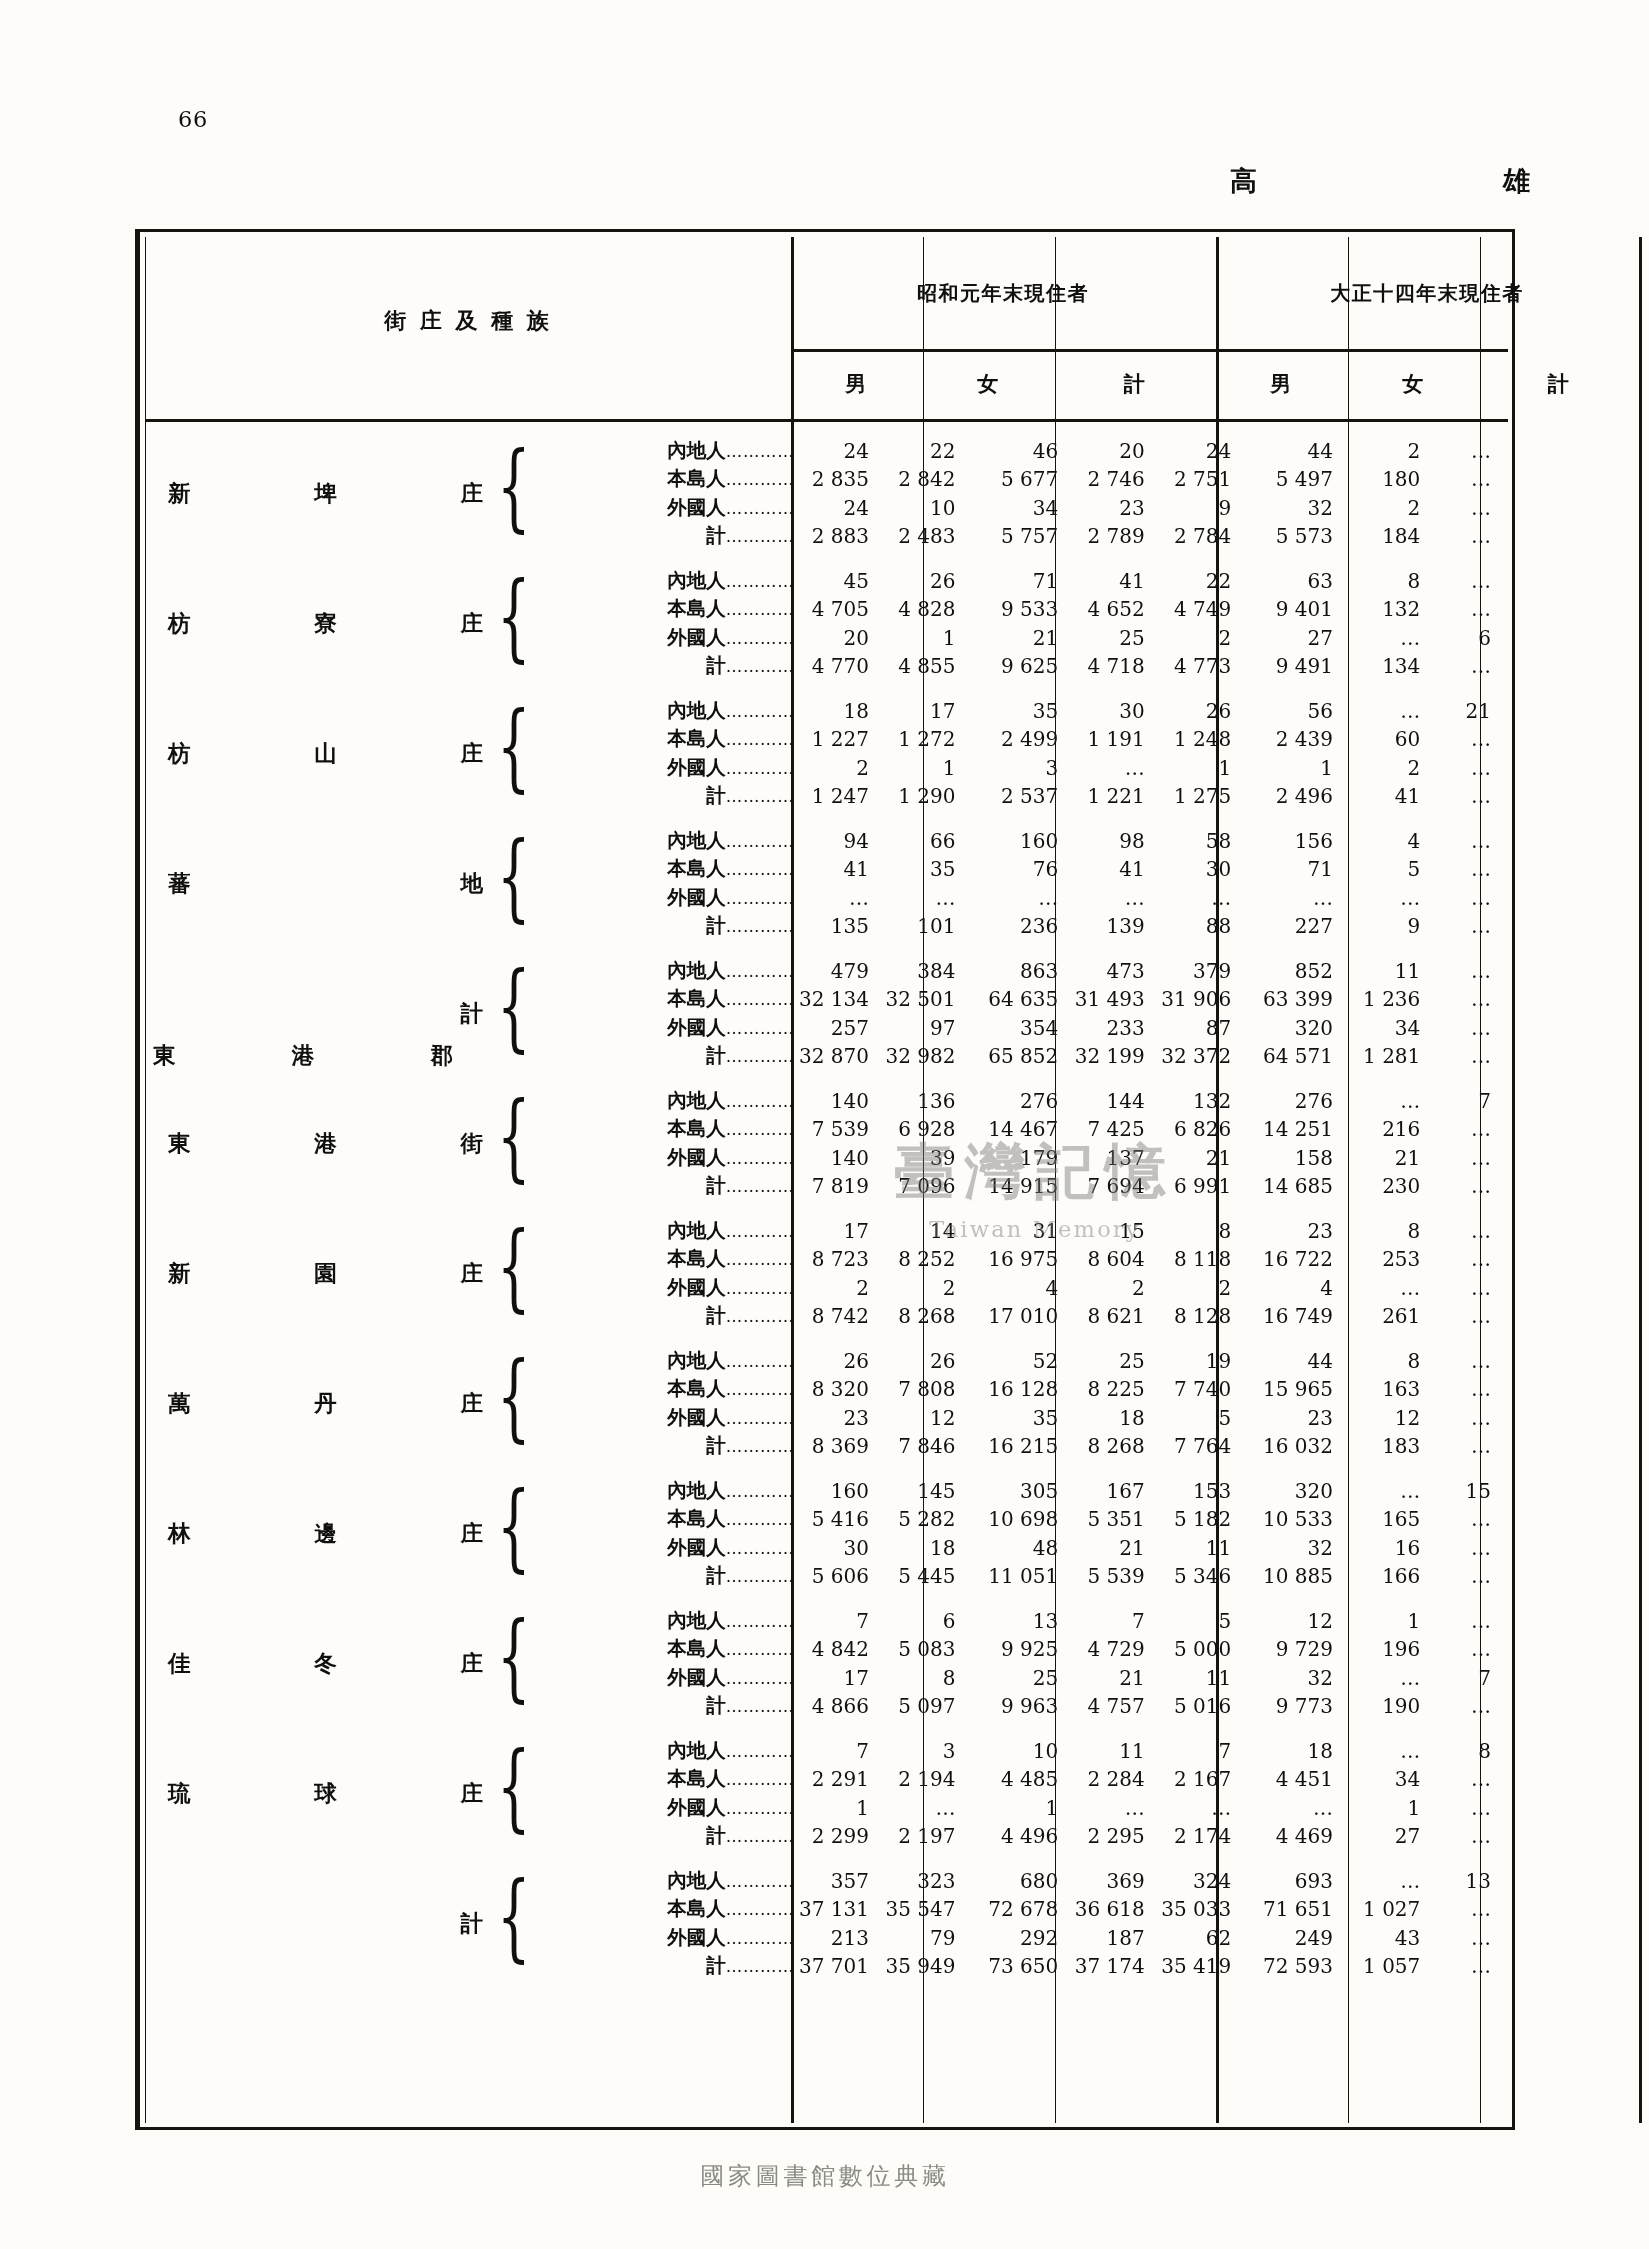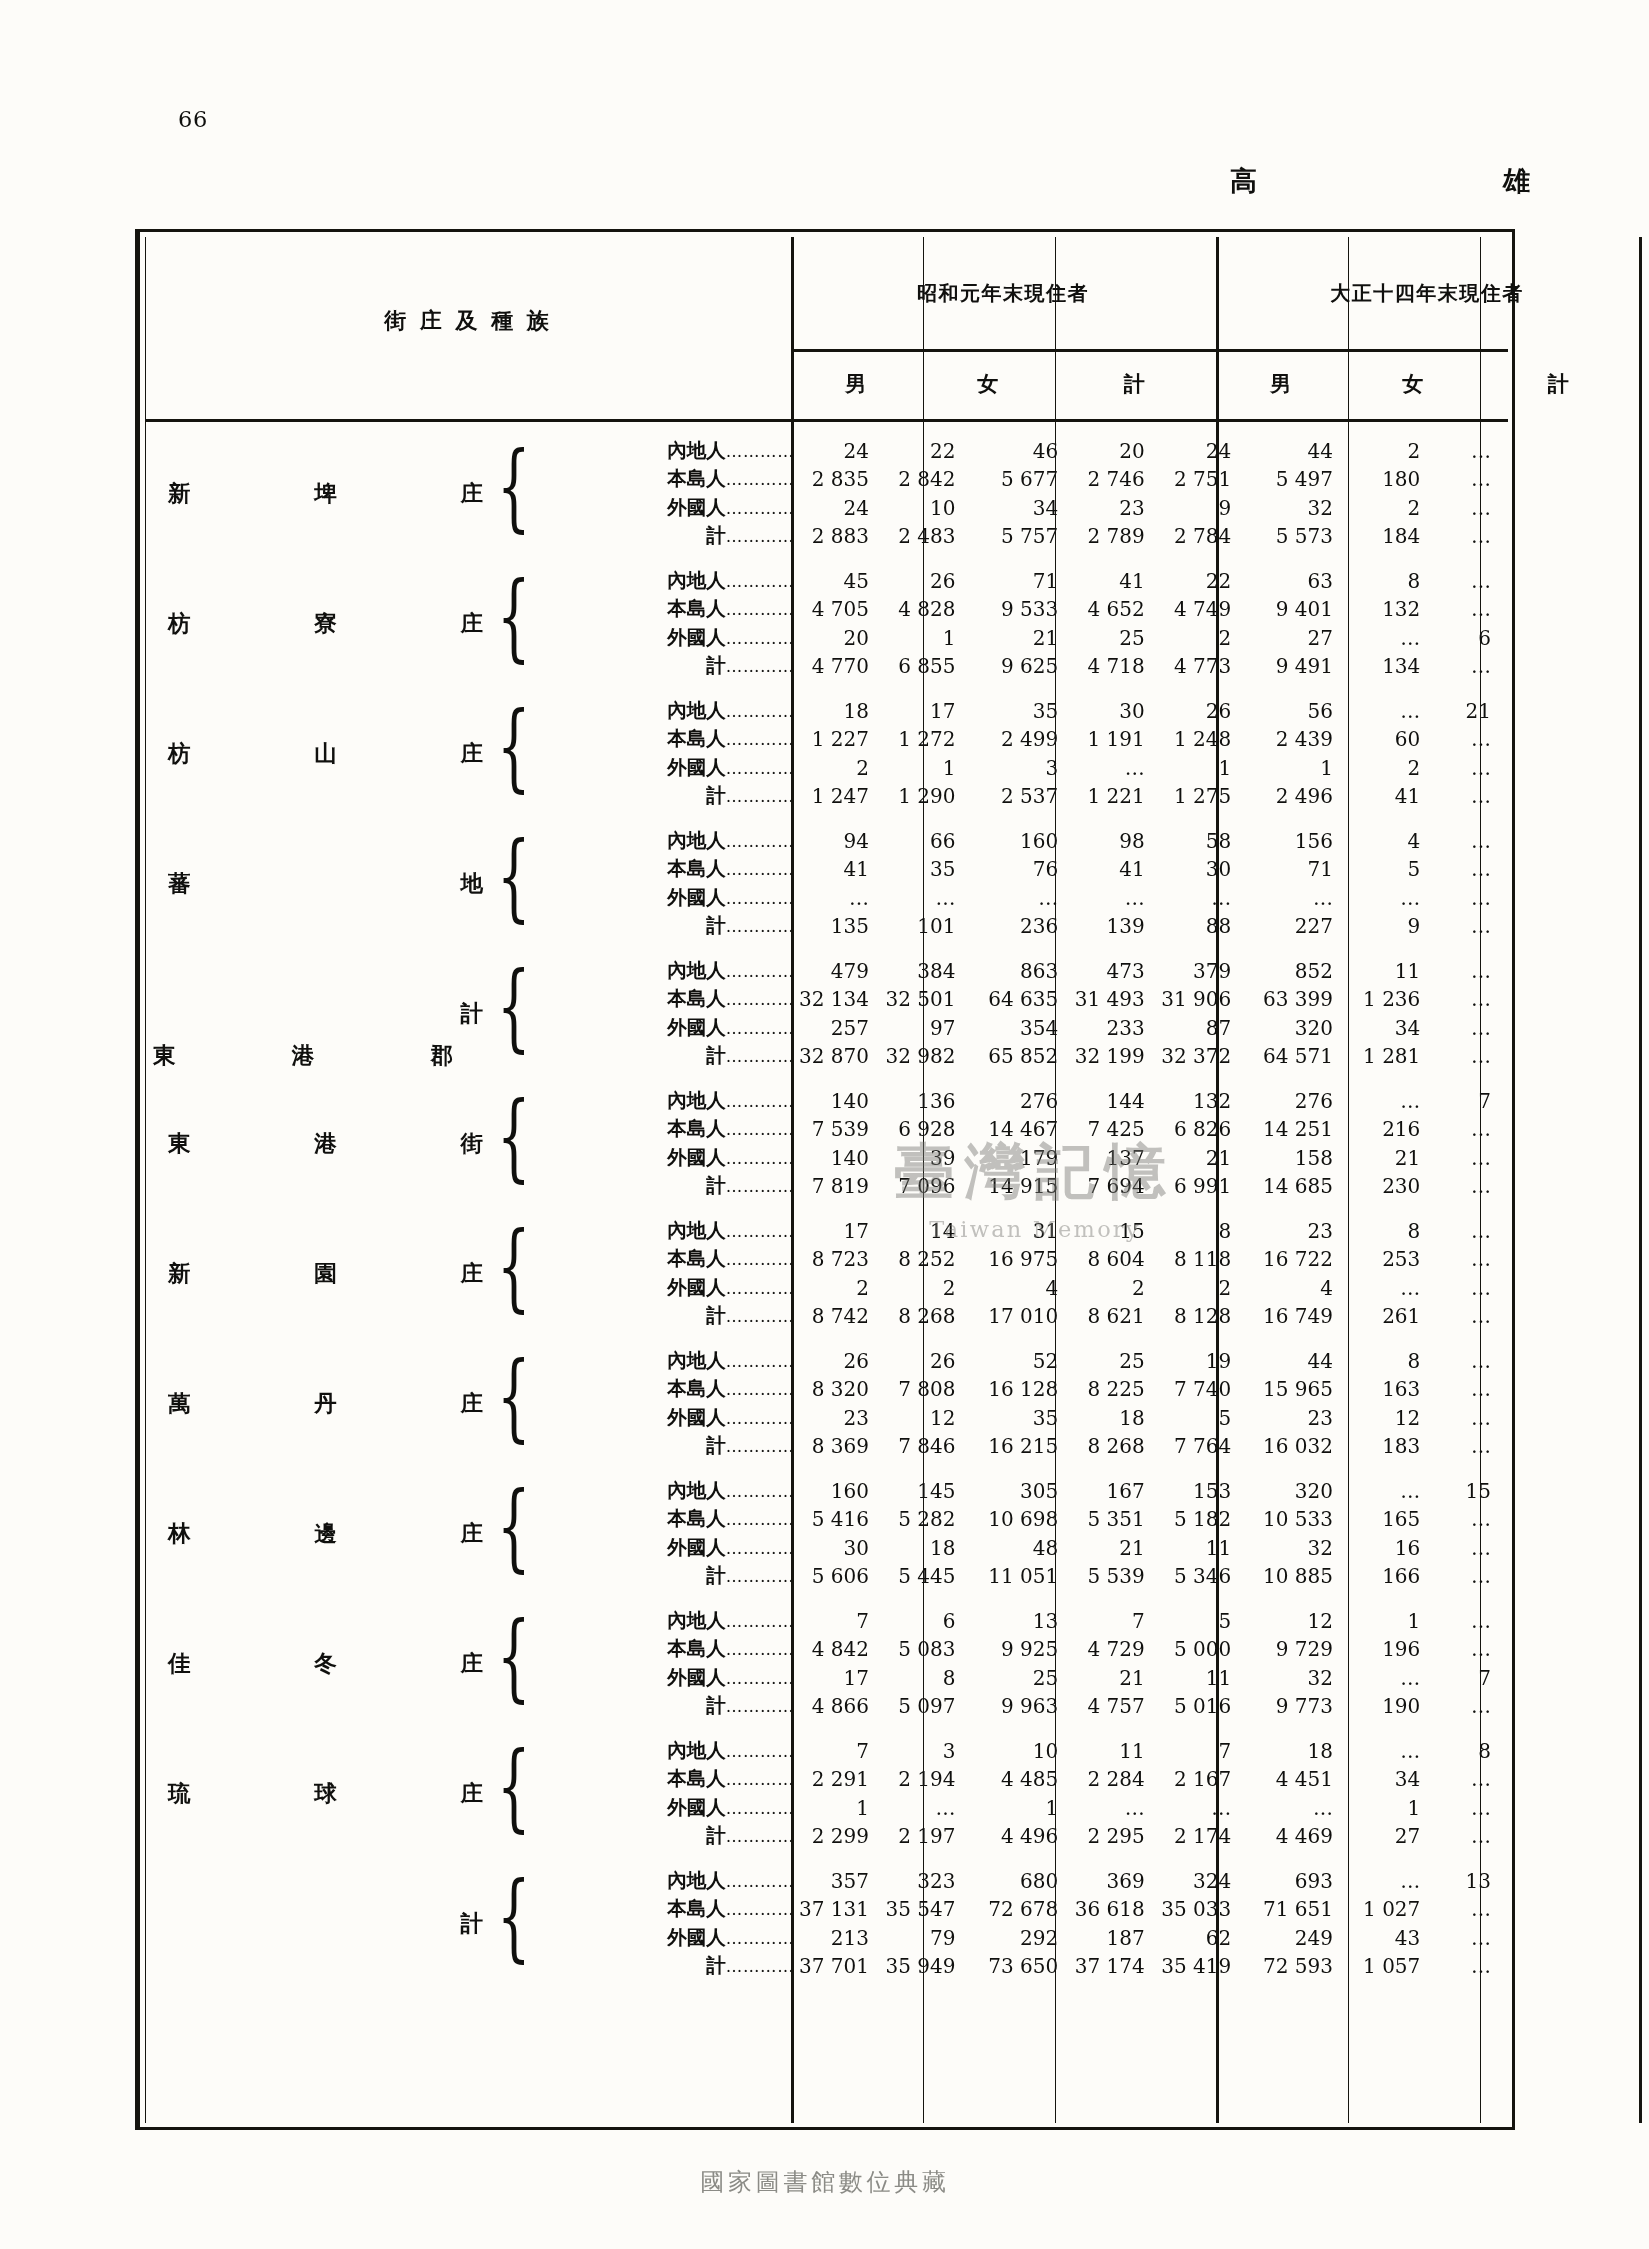--- a/index.html
+++ b/index.html
@@ -217,21 +217,20 @@
   .footer {
     position: absolute;
     left: 0;
     right: 0;
     top: 2160px;
     text-align: center;
     font-size: 24px;
     letter-spacing: 3.7px;
     color: #8b8b86;
     font-family: "DejaVu Serif", serif;
-    margin-top: 6px;
   }
 </style>
 </head>
 <body>
 
 <div class="page">
 
   <div class="folio">66</div>
 
 
@@ -367,21 +366,21 @@
                 <span class="c-f">1</span>
                 <span class="c-t">21</span>
                 <span class="c-m2">25</span>
                 <span class="c-f2">2</span>
                 <span class="c-t2">27</span>
                 <span class="c-inc">…</span>
                 <span class="c-dec">6</span>
               </div>
               <div class="numrow">
                 <span class="c-m">4 770</span>
-                <span class="c-f">6 855</span>
+                <span class="c-f">4 855</span>
                 <span class="c-t">9 625</span>
                 <span class="c-m2">4 718</span>
                 <span class="c-f2">4 773</span>
                 <span class="c-t2">9 491</span>
                 <span class="c-inc">134</span>
                 <span class="c-dec">…</span>
               </div>
             </div>
           </div>
           <div class="grp" style="margin-top: 0px;">

